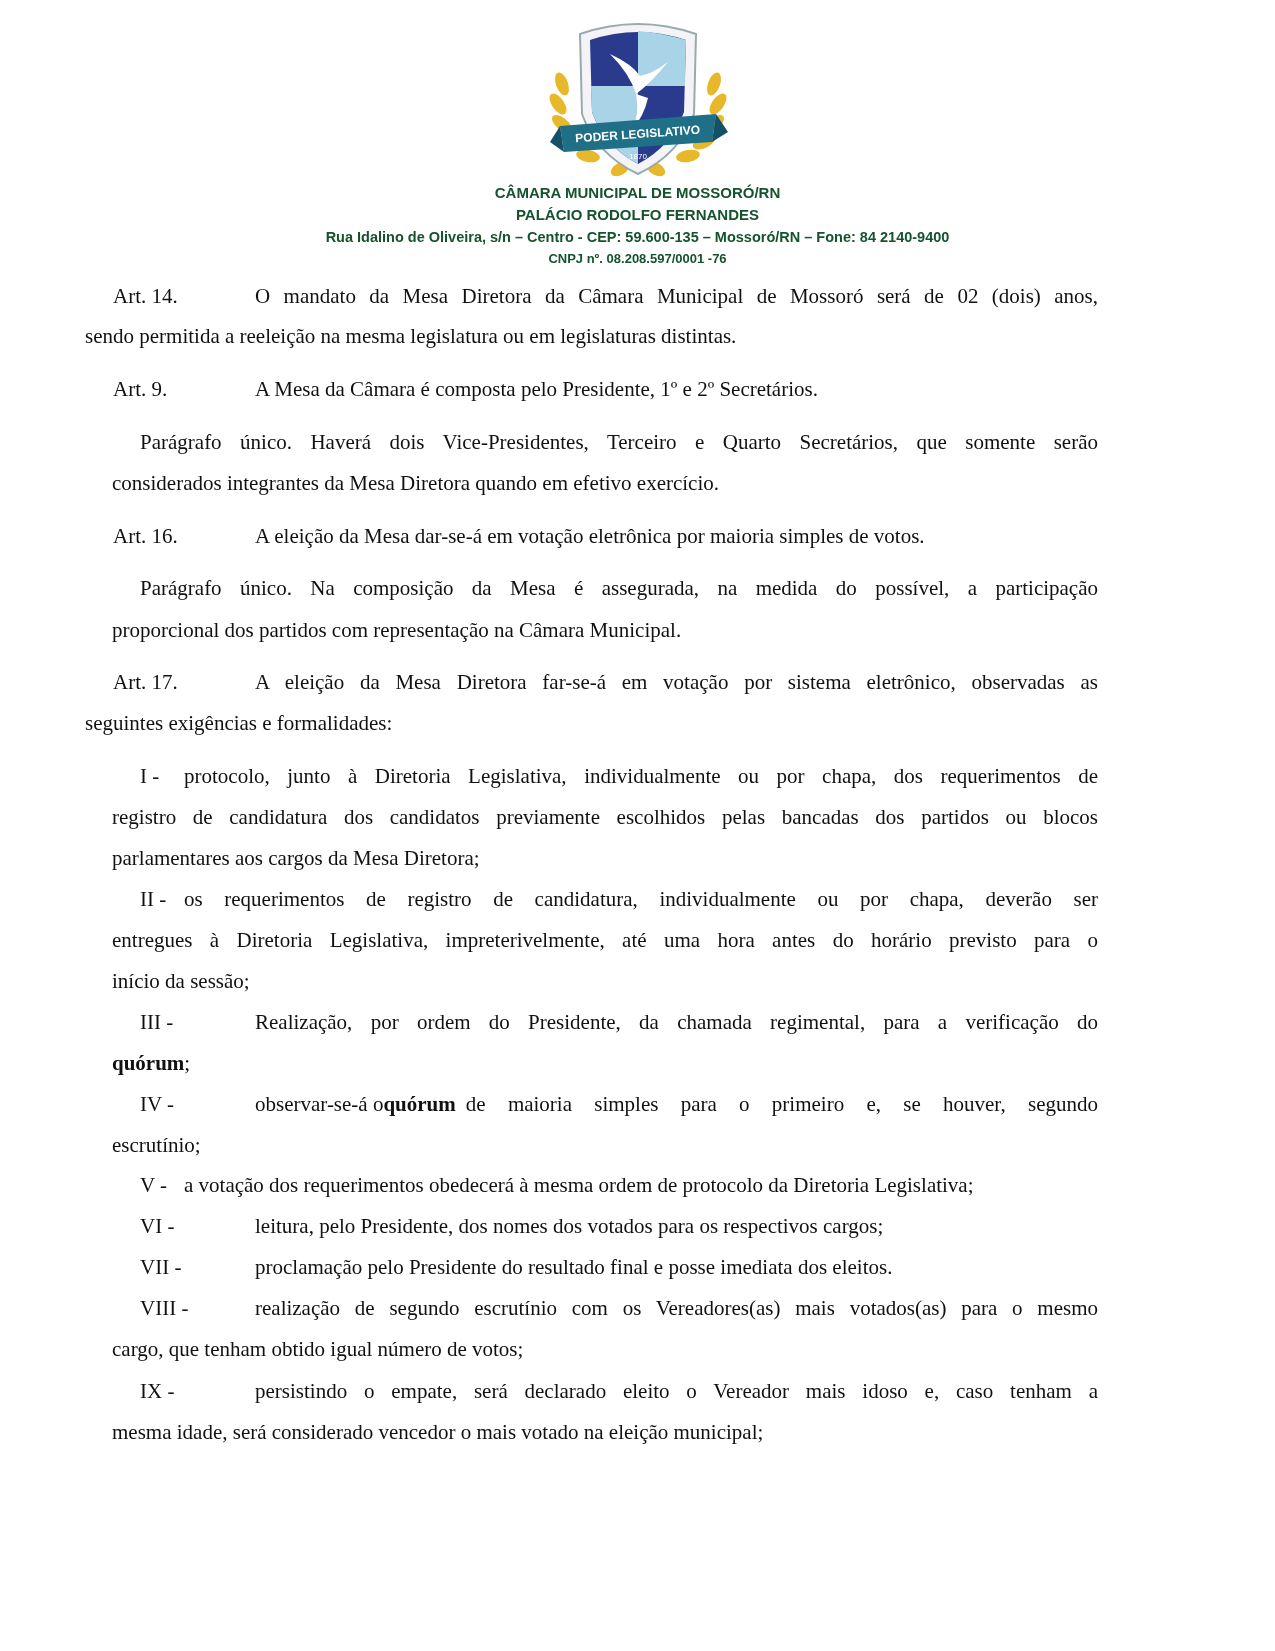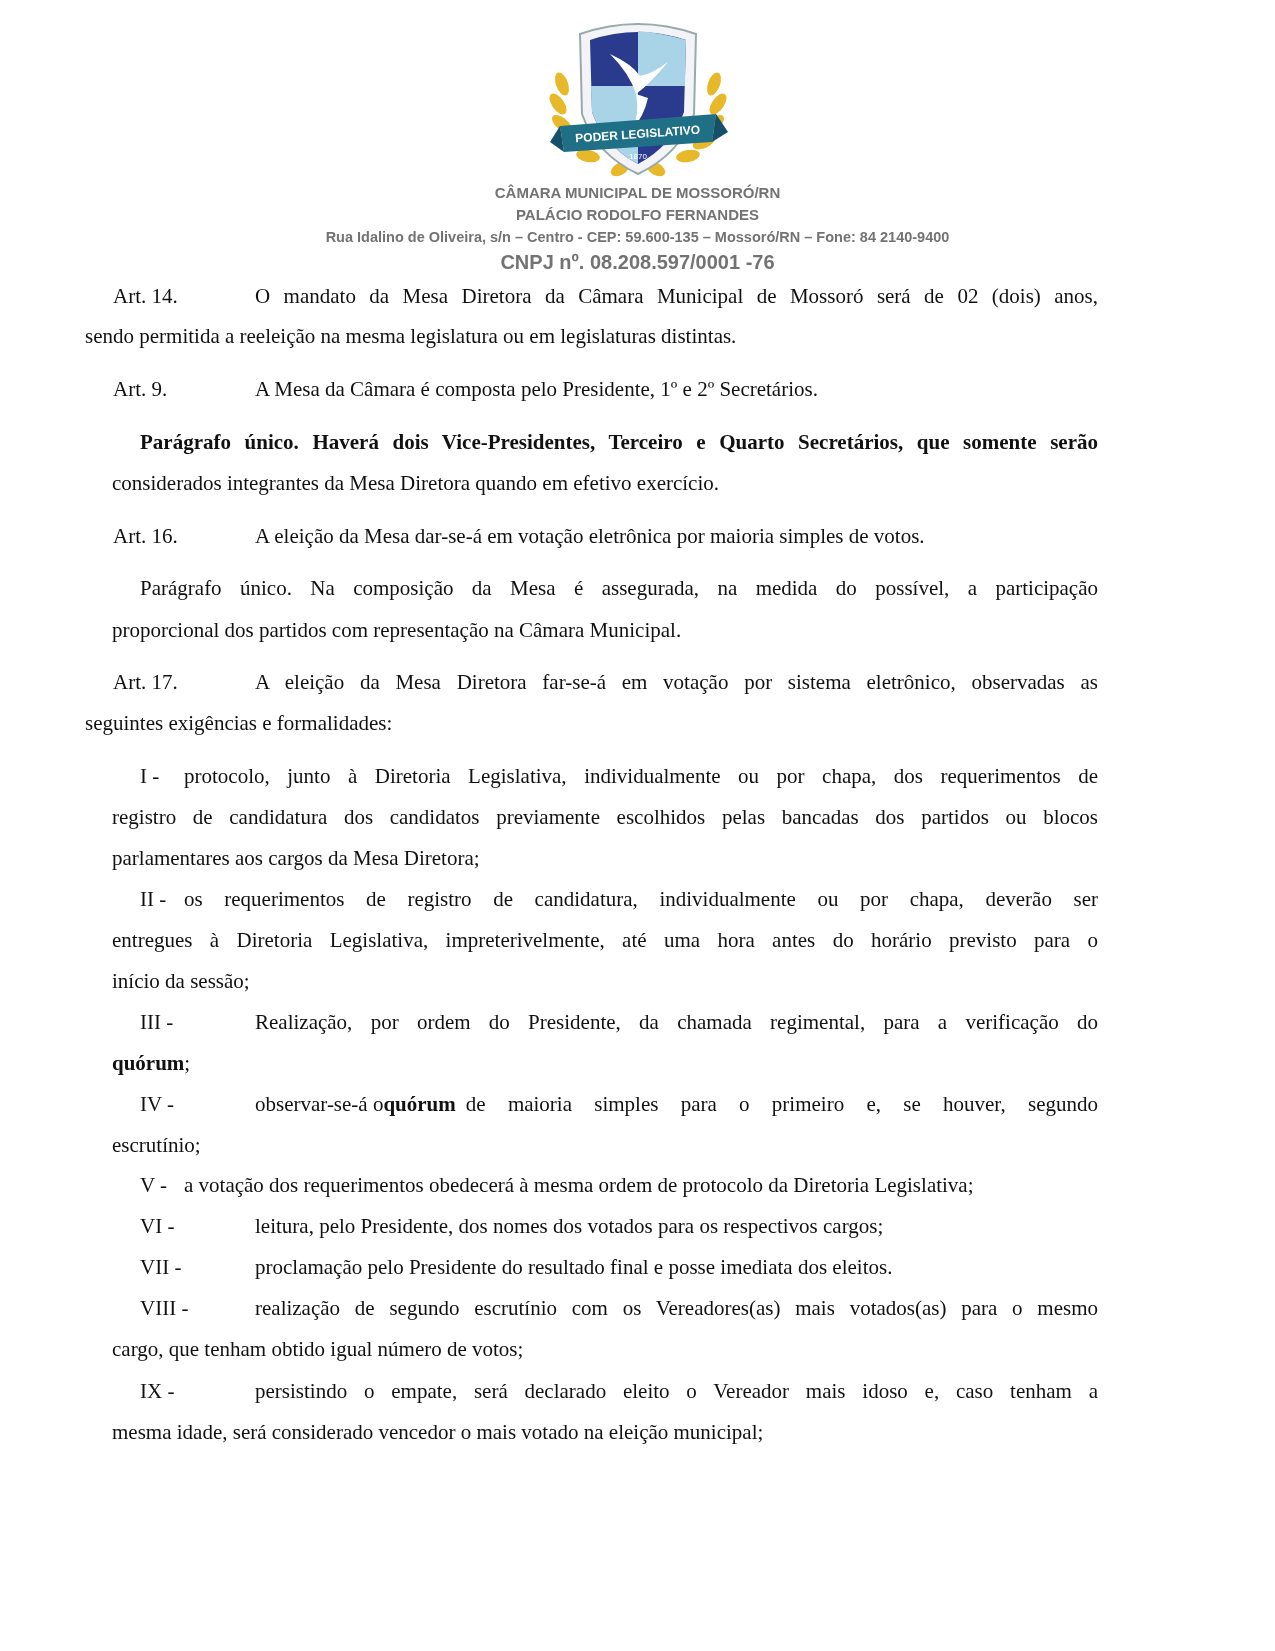--- a/index.html
+++ b/index.html
@@ -2,25 +2,25 @@
 <html><head>
 <meta charset="utf-8">
 <style>
   html, body { margin: 0; padding: 0; background: #ffffff; }
   body { width: 1275px; height: 1651px; position: relative; overflow: hidden; color: #111; }
   .page { position: absolute; left: 0; top: 0; width: 1275px; height: 1651px; }
 
   .logo { position: absolute; left: 540px; top: 14px; width: 196px; height: 166px; }
 
   .letterhead { position: absolute; left: 0; width: 1275px; text-align: center;
-    font-family: "Liberation Sans", sans-serif; font-weight: bold; color: #737373; }
+    font-family: "Liberation Sans", sans-serif; font-weight: bold; color: #14532d; }
   .lh1 { top: 184px; font-size: 15px; }
   .lh2 { top: 206px; font-size: 15px; }
   .lh3 { top: 229px; font-size: 14.5px; }
-  .lh4 { top: 251px; font-size: 20px; }
+  .lh4 { top: 251px; font-size: 13px; }
 
   .body-text { position: absolute; left: 0; top: 0; width: 1275px;
     font-family: "Liberation Serif", serif; font-size: 21px; color: #111; }
   .line { position: absolute; white-space: nowrap; }
   .just { text-align: justify; text-align-last: justify; white-space: normal; }
   .num { position: absolute; white-space: nowrap; text-align: center; }
   b { font-weight: bold; }
 </style>
 </head>
 <body>
@@ -68,21 +68,21 @@
 
     <div>
       <span class="num" style="left:113px; top:284px;">Art. 14.</span>
       <div class="line just" style="left:255px; top:284px; width:843px;">O mandato da Mesa Diretora da Câmara Municipal de Mossoró será de 02 (dois) anos,</div>
       <div class="line" style="left:85px; top:324px;">sendo permitida a reeleição na mesma legislatura ou em legislaturas distintas.</div>
     </div>
 
     <div>
       <span class="num" style="left:113px; top:377px;">Art. 9.</span>
       <div class="line" style="left:255px; top:377px;">A Mesa da Câmara é composta pelo Presidente, 1º e 2º Secretários.</div>
-      <div class="line just" style="left:140px; top:430px; width:958px;font-weight:bold;">Parágrafo único. Haverá dois Vice-Presidentes, Terceiro e Quarto Secretários, que somente serão</div>
+      <div class="line just" style="left:140px; top:430px; width:958px;">Parágrafo único. Haverá dois Vice-Presidentes, Terceiro e Quarto Secretários, que somente serão</div>
       <div class="line" style="left:112px; top:471px;">considerados integrantes da Mesa Diretora quando em efetivo exercício.</div>
     </div>
 
     <div>
       <span class="num" style="left:113px; top:524px;">Art. 16.</span>
       <div class="line" style="left:255px; top:524px;">A eleição da Mesa dar-se-á em votação eletrônica por maioria simples de votos.</div>
       <div class="line just" style="left:140px; top:576px; width:958px;">Parágrafo único. Na composição da Mesa é assegurada, na medida do possível, a participação</div>
       <div class="line" style="left:112px; top:618px;">proporcional dos partidos com representação na Câmara Municipal.</div>
     </div>
 

